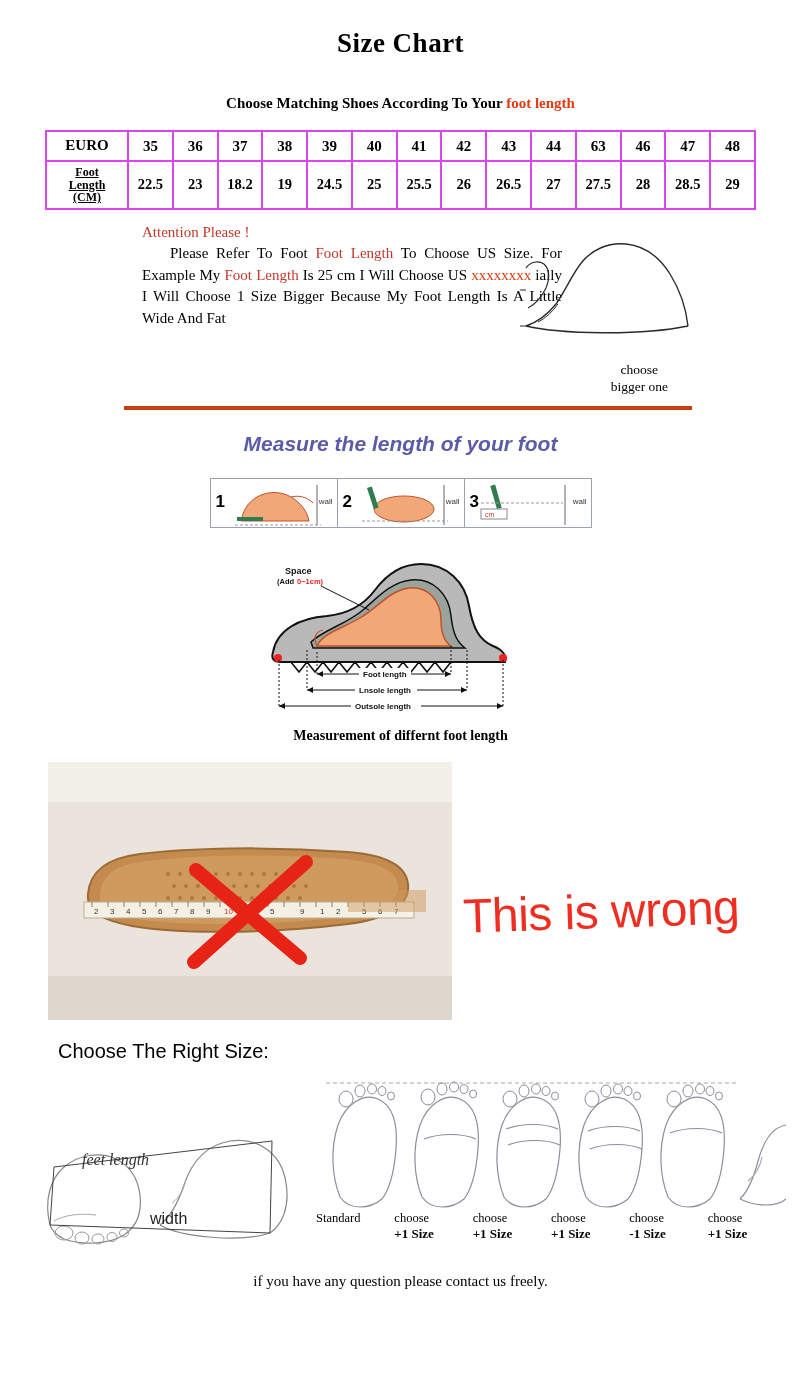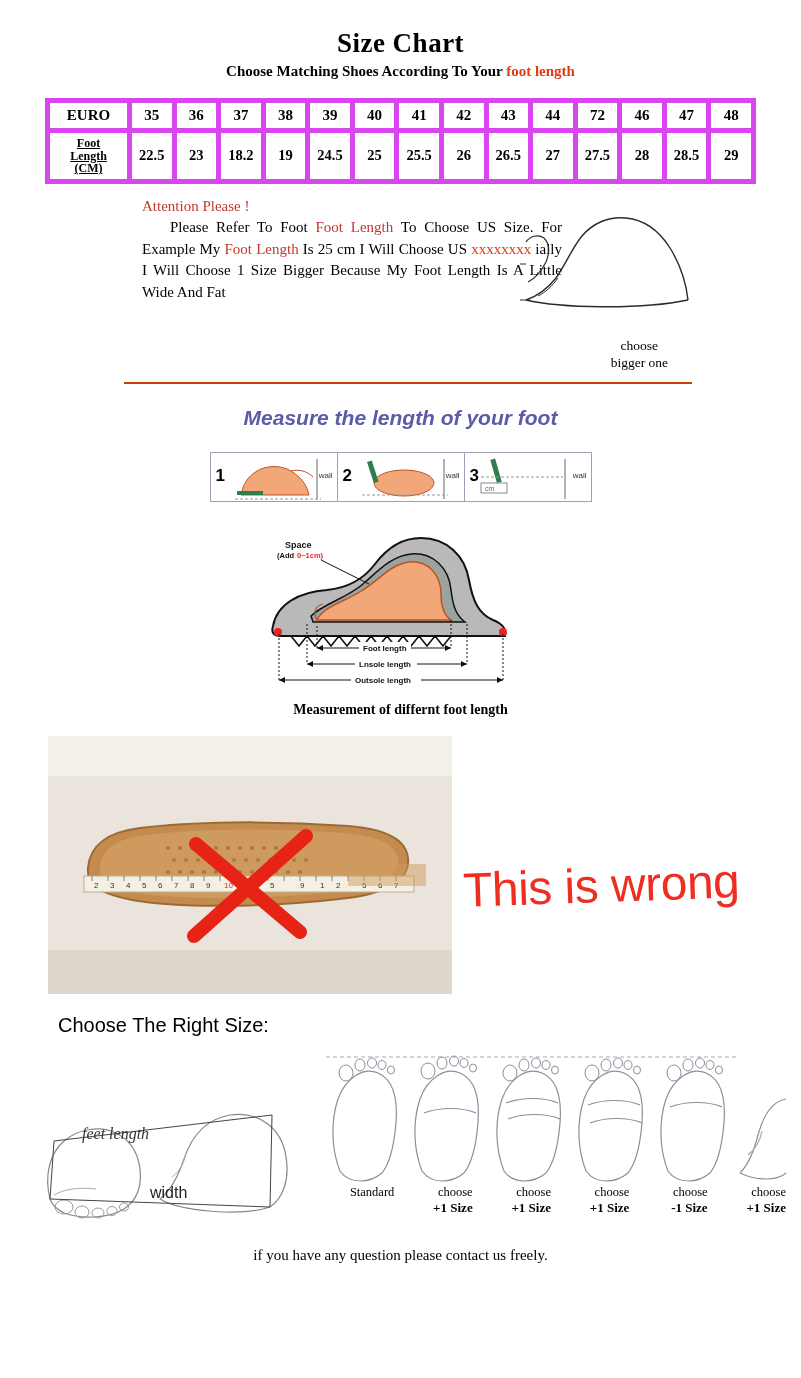--- a/index.html
+++ b/index.html
@@ -21,53 +21,53 @@
     font-weight: bold;
     font-family: "Liberation Serif", serif;
     padding-top: 28px;
     letter-spacing: .5px;
   }
   .subtitle {
     text-align: center;
     font-size: 15px;
     font-weight: bold;
     font-family: "Liberation Serif", serif;
-    margin-top: 4px;
+    margin-top: 36px;
   }
   .subtitle .hl { color: #e23a12; }
 
   
   .table-wrap {
     margin: 18px auto 0 auto;
     width: 711px;
   }
   table.size-table {
     border-collapse: collapse;
     width: 100%;
     table-layout: fixed;
   }
   table.size-table td {
-    border: 5px solid #d946ef;
+    border: 2px solid #d946ef;
     text-align: center;
     font-family: "Liberation Serif", serif;
     font-weight: bold;
     font-size: 15px;
     padding: 4px 0;
   }
   table.size-table tr.row-euro td { height: 30px; }
   table.size-table tr.row-foot td { height: 46px; font-size: 14.5px; }
   td.head-cell { width: 82px; font-size: 14px; line-height: 1.05; }
   td.head-cell small { display:block; font-size: 12px; font-weight: bold; text-decoration: underline; }
 
   
   .attention {
     position: relative;
     width: 568px;
     margin: 14px 0 0 124px;
-    border-bottom: 2px solid #c2410c;
+    border-bottom: 4px solid #c2410c;
     padding-bottom: 6px;
     min-height: 186px;
   }
   .attention .att-title {
     color: #c0392b;
     font-size: 15px;
     font-family: "Liberation Serif", serif;
     margin-left: 18px;
   }
   .attention .att-body {
@@ -215,21 +215,21 @@
   }
   .sole-labels {
     position: absolute;
     top: 142px; left: 0;
     width: 470px;
     display: flex;
     font-family: "Liberation Serif", serif;
   }
   .sole-lbl {
     flex: 1;
-    text-align: right;
+    text-align: left;
     font-size: 12.5px;
     line-height: 1.25;
   }
   .sole-lbl b { font-weight: bold; display: block; font-size: 13px; }
   .contact-line {
     text-align: center;
     font-size: 15px;
     font-family: "Liberation Serif", serif;
     margin-top: 4px;
   }
@@ -252,21 +252,21 @@
       <td>35</td>
       <td>36</td>
       <td>37</td>
       <td>38</td>
       <td>39</td>
       <td>40</td>
       <td>41</td>
       <td>42</td>
       <td>43</td>
       <td>44</td>
-      <td>72</td>
+      <td>63</td>
       <td>46</td>
       <td>47</td>
       <td>48</td>
     </tr>
     <tr class="row-foot">
       <td class="head-cell">
         <small>Foot</small>
         <small>Length</small>
         <small>(CM)</small>
       </td>

